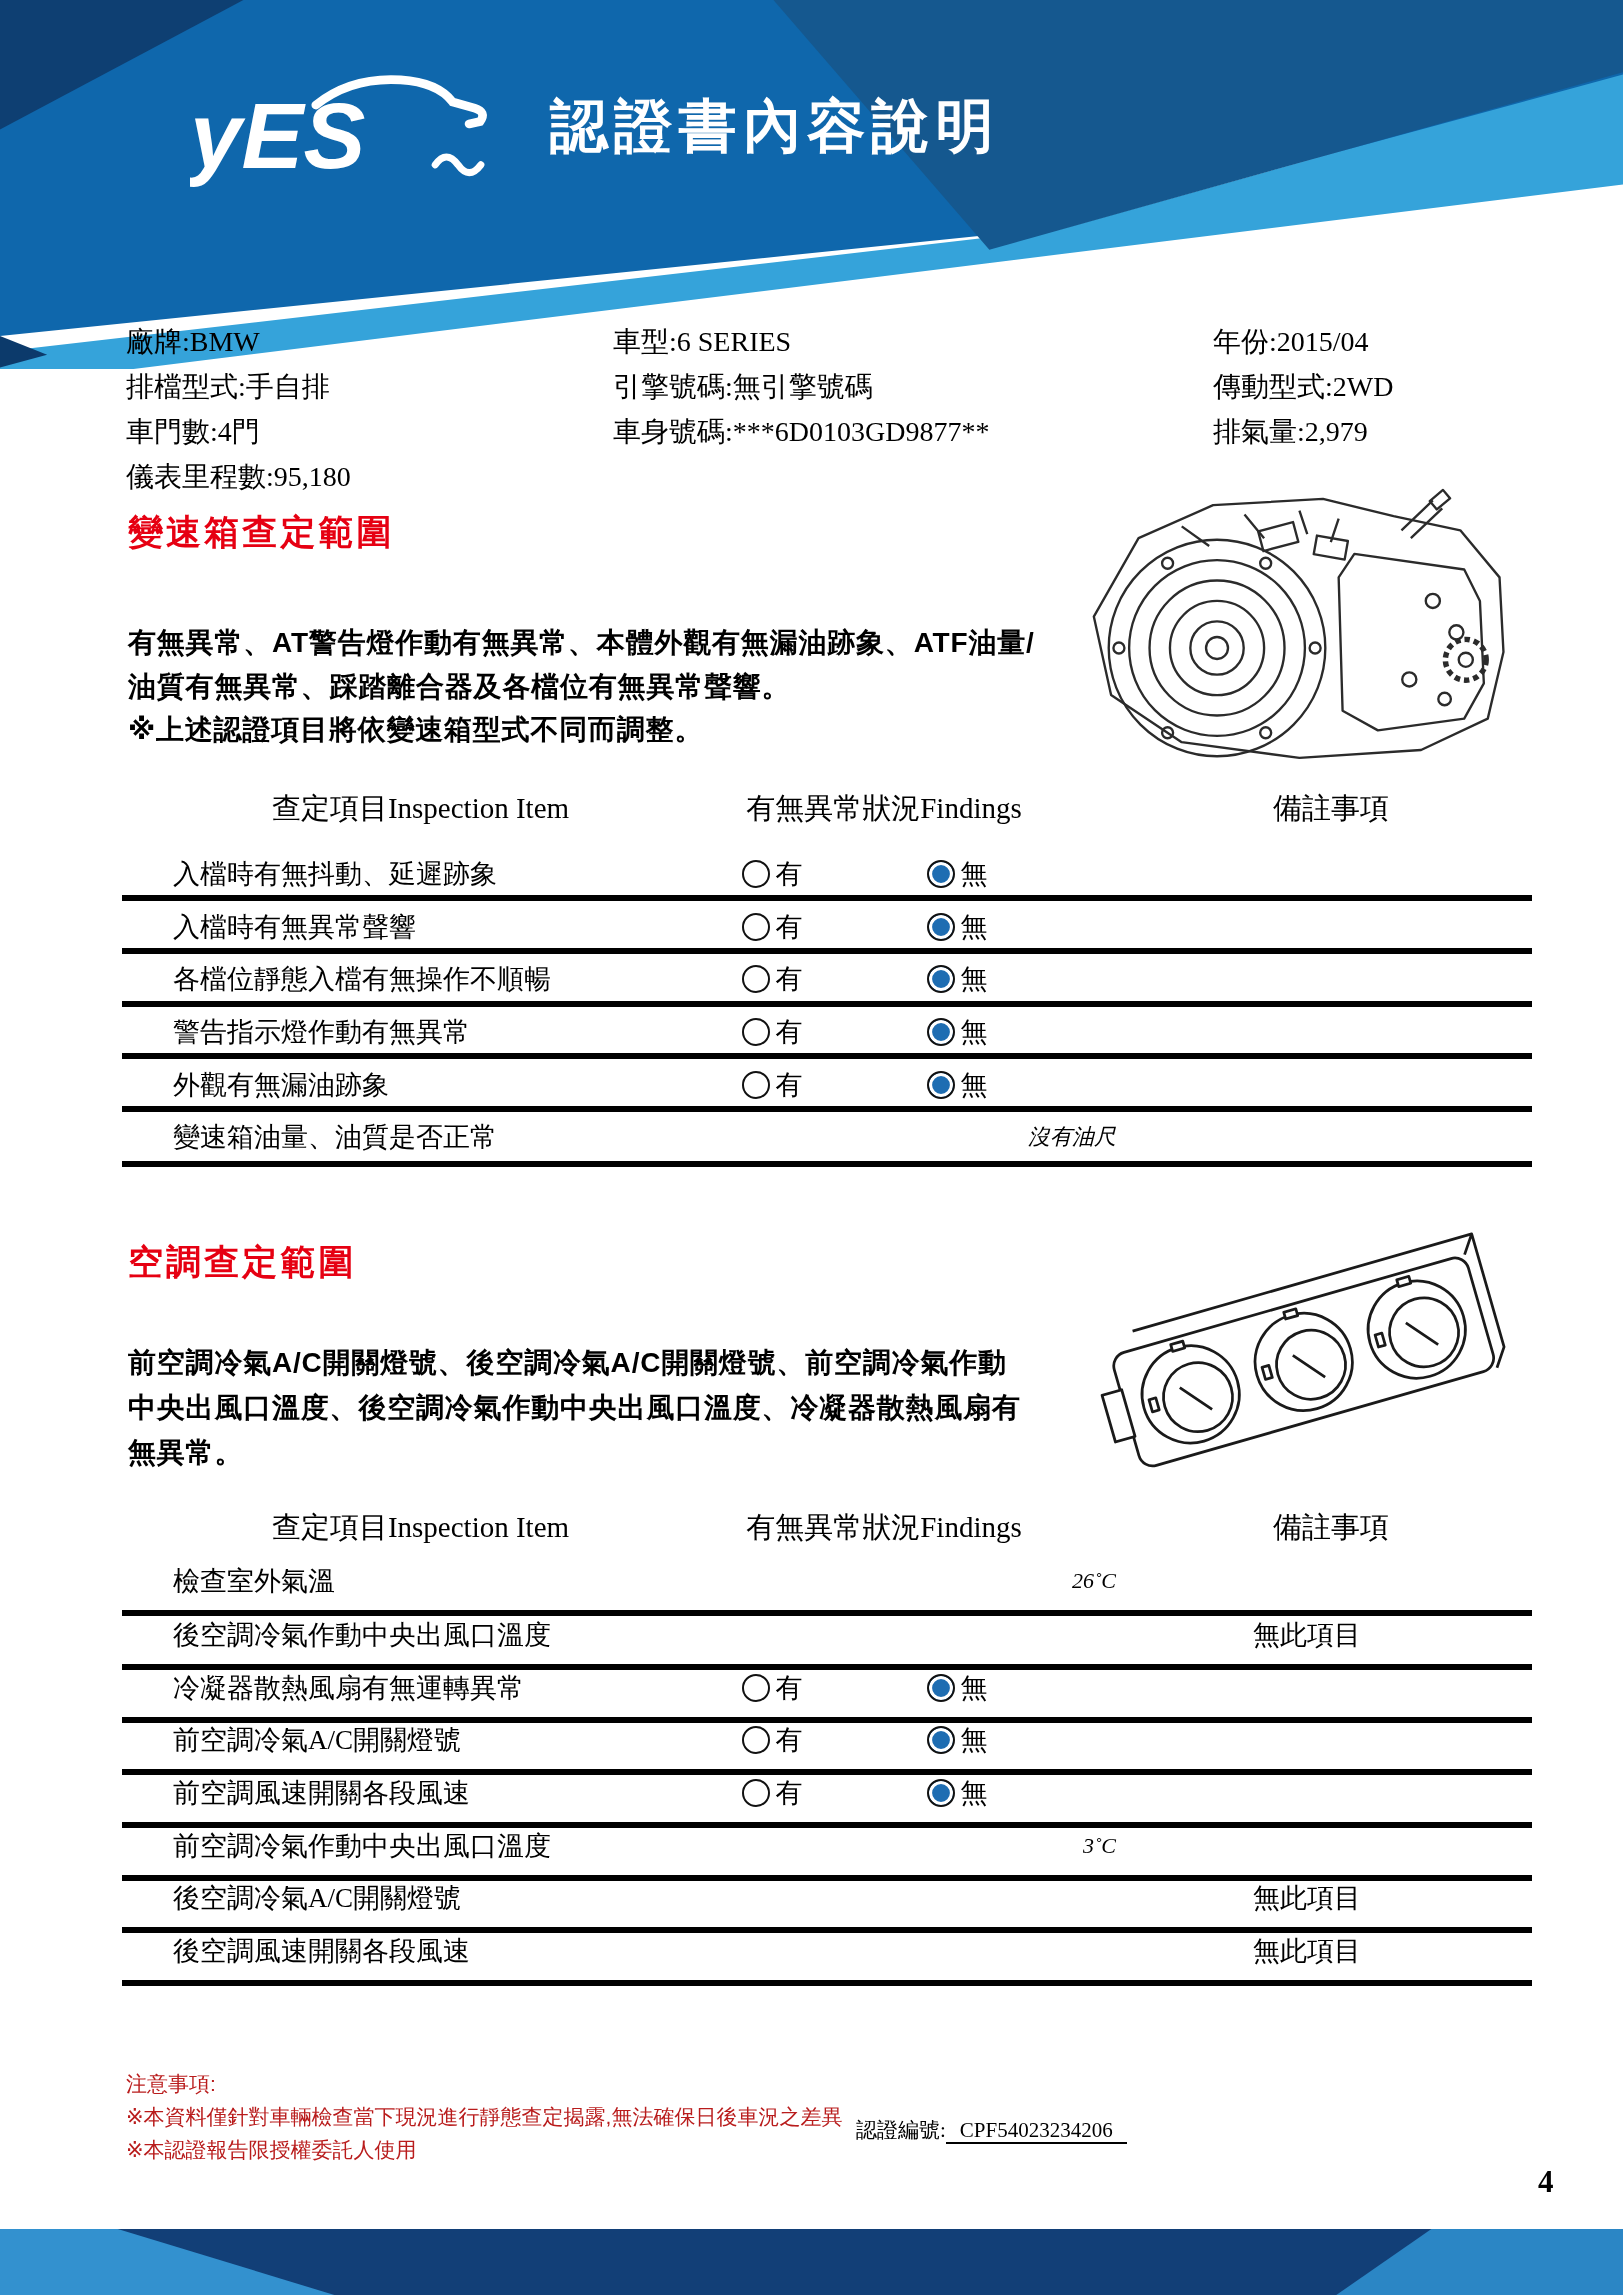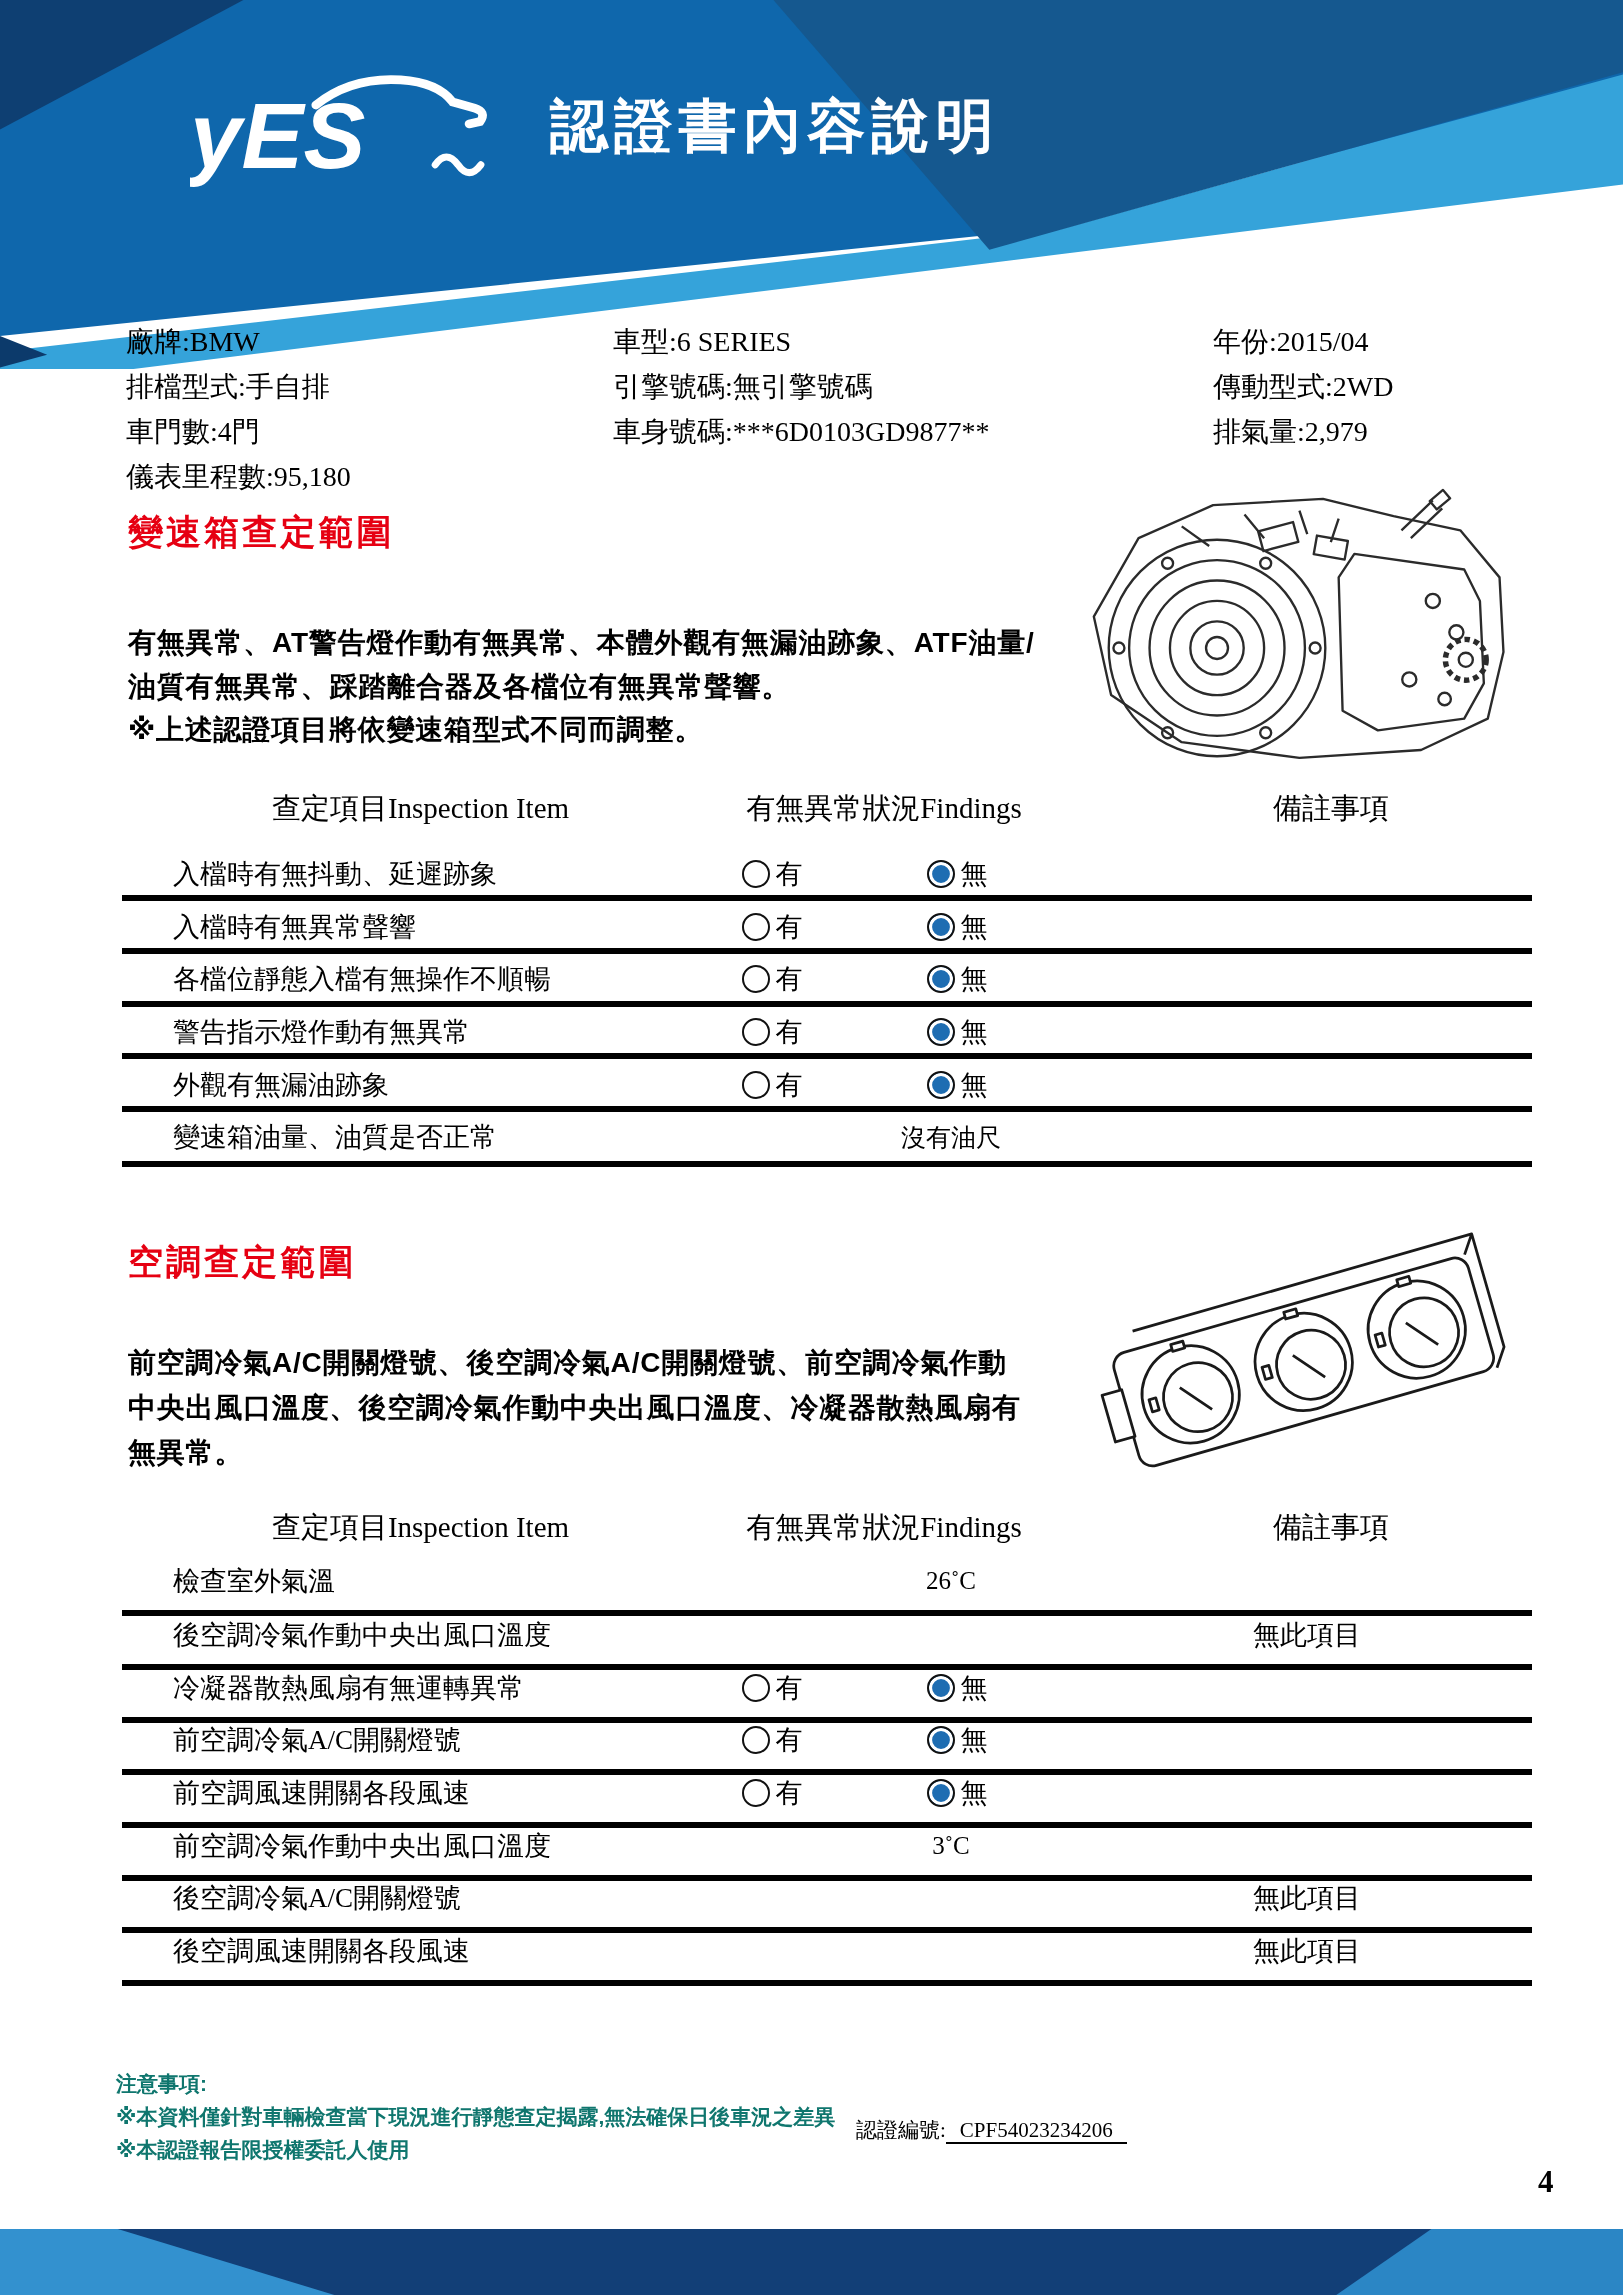--- a/index.html
+++ b/index.html
@@ -24,27 +24,27 @@
   .th-find{left:597px;width:330px;}
   .th-remark{left:1099px;width:220px;}
   .trow{position:absolute;left:122px;width:1414px;height:44px;}
   .ritem{position:absolute;left:23px;top:50%;transform:translateY(-50%);font-size:27px;white-space:nowrap;margin-left:28px;}
   .radio{position:absolute;top:50%;transform:translateY(-50%);display:flex;align-items:center;gap:5.5px;
          font-size:27px;cursor:pointer;white-space:nowrap;}
   .ry{left:620px;} .rn{left:805px;}
   .circ{display:inline-block;width:28px;height:28px;border:2.4px solid #111;border-radius:50%;
         background:#fff;box-sizing:border-box;}
   .circ.filled{background:#1e6db2;box-shadow:inset 0 0 0 3.1px #fff;}
-  .rcenter{position:absolute;left:664px;width:330px;text-align:center;top:50%;transform:translateY(-50%);
-           font-size:25px;white-space:nowrap;}
+  .rcenter{position:absolute;left:664px;width:330px;text-align:right;top:50%;transform:translateY(-50%);
+           font-size:22px;white-space:nowrap;font-style:italic;}
   .rremark{position:absolute;left:1131px;top:50%;transform:translateY(-50%);font-size:27px;white-space:nowrap;}
   .hr{position:absolute;left:122px;width:1410px;height:6.3px;background:#000;}
   
-  .note{position:absolute;left:116px;font-family:"Liberation Sans","DejaVu Sans",sans-serif;
-        font-weight:700;color:#0f766e;font-size:21px;white-space:nowrap;}
+  .note{position:absolute;left:126px;font-family:"Liberation Sans","DejaVu Sans",sans-serif;
+        font-weight:400;color:#b91c1c;font-size:21px;white-space:nowrap;}
   .cert{position:absolute;left:856px;top:2116px;font-size:21px;white-space:nowrap;}
   .cert .u{border-bottom:2.4px solid #000;padding:0 14px;}
   .pageno{position:absolute;left:1538px;top:2164px;font-weight:700;font-size:31px;}
 </style>
 </head>
 <body>
 
 <div class="page">
 
   <svg class="abs" style="left:0;top:0" width="1623" height="369" viewBox="0 0 2067 470" preserveAspectRatio="none">

